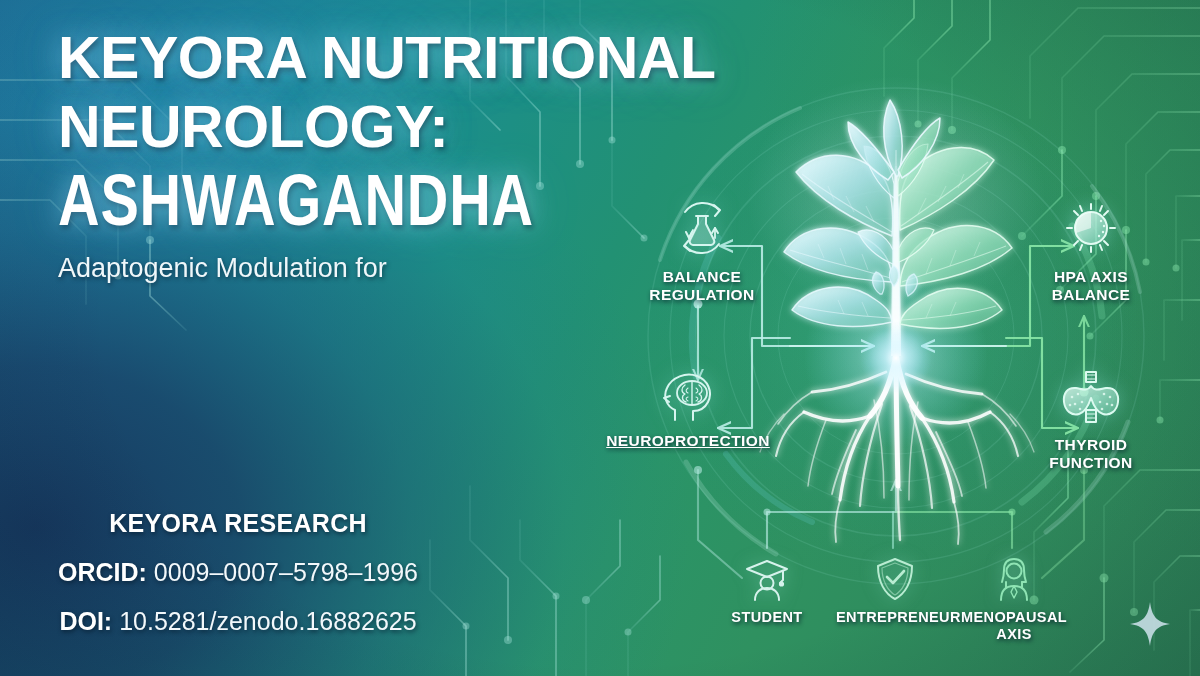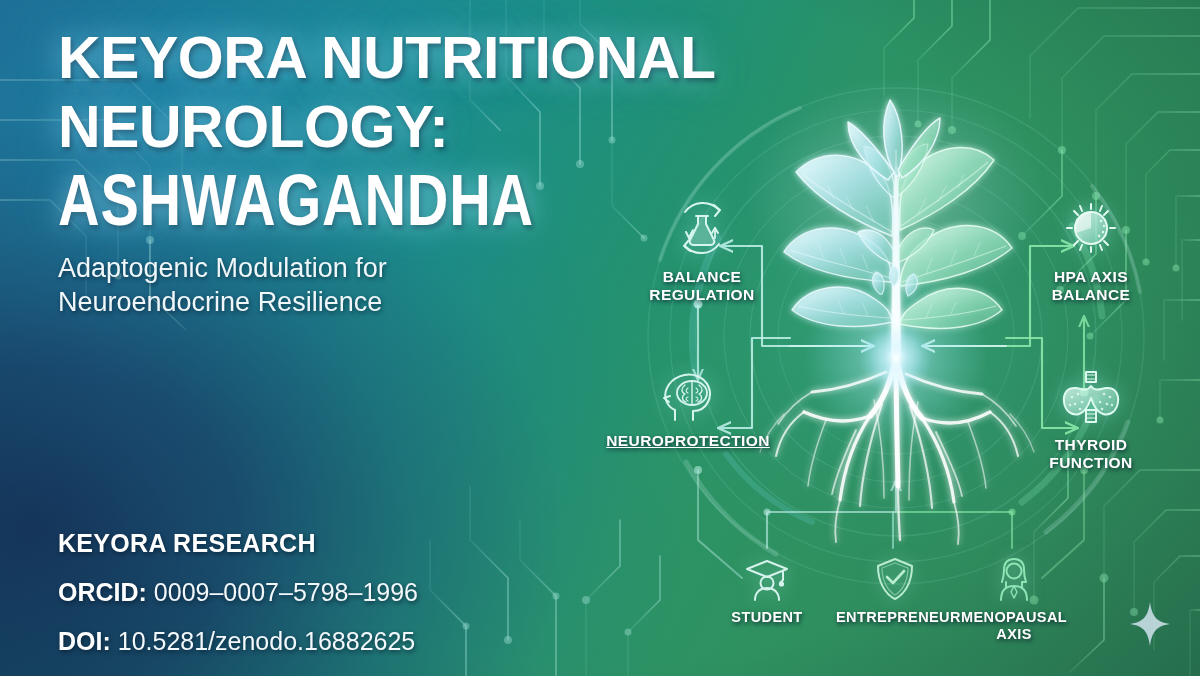--- a/index.html
+++ b/index.html
@@ -107,24 +107,25 @@
     font-size:27px;
     line-height:1.26;
     font-weight:400;
     color:#f0f7fa;
     text-shadow:1px 2px 4px rgba(6,26,44,0.62);
   }
   .t-sub span{ display:block; }
 
   
   .credits{
-    position:absolute; left:58px; top:528px;
+    position:absolute; left:58px; top:508px;
     z-index:30;
     color:#ffffff;
     text-shadow:1px 2px 4px rgba(6,26,44,0.72);
+    text-align:center;
   }
   .cr-org{
     font-size:25px; font-weight:bold; letter-spacing:0.3px;
     line-height:1.22;
   }
   .cr-row{ font-size:25px; line-height:1.24; margin-top:18px; white-space:nowrap; }
   .cr-key{ font-weight:bold; }
   .cr-val{ font-weight:400; color:#f2f8fb; }
 
   
@@ -500,21 +501,20 @@
   </svg>
 
   <div class="bg-vignette"></div>
 
   <div class="titles">
     <div class="t-line1">KEYORA NUTRITIONAL</div>
     <div class="t-line2">NEUROLOGY:</div>
     <div class="t-drug">ASHWAGANDHA</div>
     <div class="t-sub">
       <span>Adaptogenic Modulation for</span>
-      <span>Neuroendocrine Resilience</span>
     </div>
   </div>
 
   <div class="credits">
     <div class="cr-org">KEYORA RESEARCH</div>
     <div class="cr-row">
       <span class="cr-key">ORCID:</span>
       <span class="cr-val">0009–0007–5798–1996</span>
     </div>
     <div class="cr-row">

